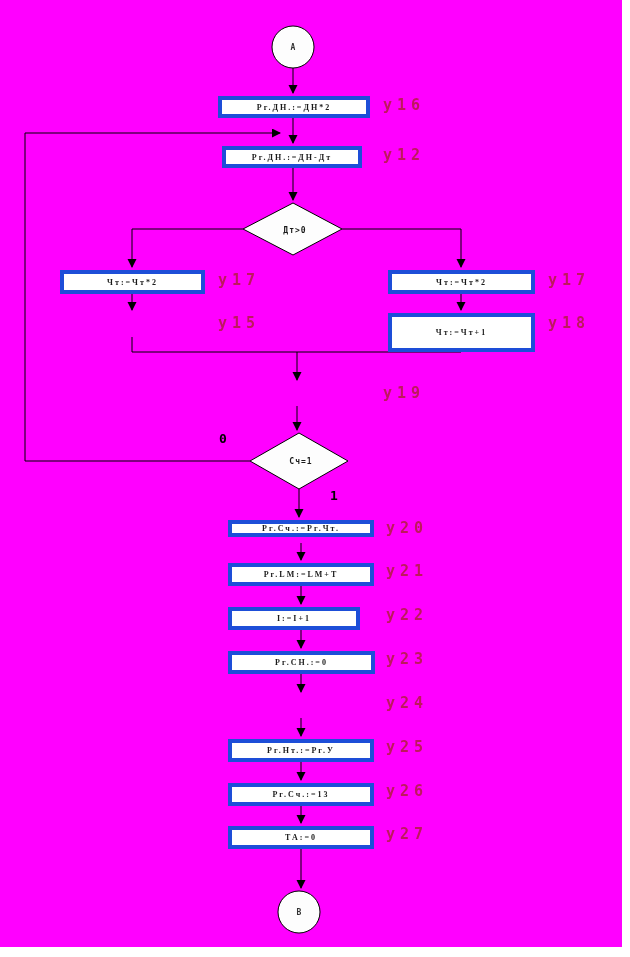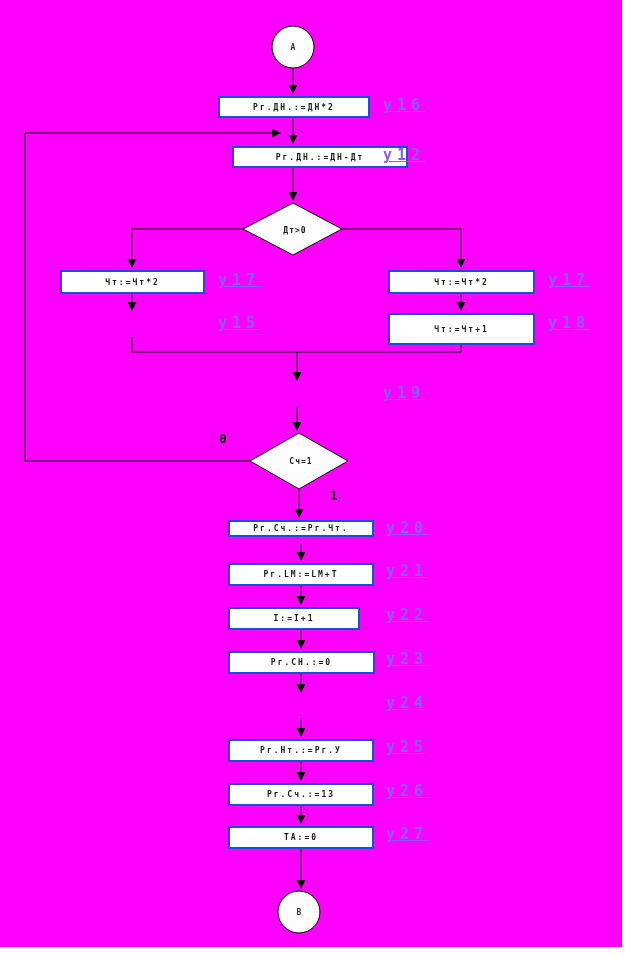--- a/index.html
+++ b/index.html
@@ -1,23 +1,23 @@
 <!DOCTYPE html>
 <html><head>
 <meta charset="utf-8">
 <style>
   html,body{margin:0;padding:0;}
   .stage{position:relative;width:630px;height:957px;background:#ffffff;overflow:hidden;
          font-family:"DejaVu Sans Mono","Liberation Mono",monospace;}
   .canvas{position:absolute;left:0;top:0;width:622px;height:947px;background:#ff00ff;}
   svg.wires{position:absolute;left:0;top:0;width:630px;height:957px;pointer-events:none;}
-  .box{position:absolute;background:#ffffff;border:2px solid #1d4ed8;box-sizing:border-box;
-       display:flex;align-items:center;justify-content:center;}
+  .box{position:absolute;background:#ffffff;border:4px solid #1d4ed8;box-sizing:border-box;
+       display:flex;align-items:center;justify-content:center;font-family:Liberation Serif, serif;}
   .box-text{font-weight:bold;font-size:8px;letter-spacing:2px;color:#1a1a1a;white-space:nowrap;}
-  .ylabel{position:absolute;font-weight:bold;font-size:15px;letter-spacing:5px;color:#8b5cf6;white-space:nowrap;text-decoration:underline;}
+  .ylabel{position:absolute;font-weight:bold;font-size:15px;letter-spacing:5px;color:#be185d;white-space:nowrap;}
   .dtext{position:absolute;transform:translate(-50%,-50%);font-weight:bold;font-size:8px;
          letter-spacing:1px;color:#1a1a1a;white-space:nowrap;}
   .ttext{position:absolute;transform:translate(-50%,-50%);font-weight:bold;font-size:8px;color:#333;}
   .branch{position:absolute;font-weight:bold;font-size:13px;color:#000;}
 </style>
 </head>
 <body>
 
 <div class="stage">
   <div class="canvas"></div>
@@ -76,38 +76,38 @@
   <div class="dtext" style="left:295px;top:230px">Дт&gt;0</div>
   <div class="dtext" style="left:301px;top:461px">Сч=1</div>
   <div class="branch" style="left:219px;top:431px">0</div>
   <div class="branch" style="left:330px;top:488px">1</div>
 
   <div class="box" style="left:218px;top:96px;width:152px;height:22px">
     <span class="box-text">Рг.ДН.:=ДН*2</span>
   </div>
   <div class="ylabel" style="left:383px;top:96px">у16</div>
 
-  <div class="box" style="left:232px;top:146px;width:176px;height:22px">
+  <div class="box" style="left:222px;top:146px;width:140px;height:22px">
     <span class="box-text">Рг.ДН.:=ДН-Дт</span>
   </div>
   <div class="ylabel" style="left:383px;top:146px">у12</div>
 
   <div class="box" style="left:60px;top:270px;width:145px;height:24px">
     <span class="box-text">Чт:=Чт*2</span>
   </div>
   <div class="ylabel" style="left:218px;top:271px">у17</div>
 
   <div class="ylabel" style="left:218px;top:314px">у15</div>
 
   <div class="box" style="left:388px;top:270px;width:147px;height:24px">
     <span class="box-text">Чт:=Чт*2</span>
   </div>
   <div class="ylabel" style="left:548px;top:271px">у17</div>
 
-  <div class="box" style="left:388px;top:313px;width:147px;height:32px">
+  <div class="box" style="left:388px;top:313px;width:147px;height:39px">
     <span class="box-text">Чт:=Чт+1</span>
   </div>
   <div class="ylabel" style="left:548px;top:314px">у18</div>
 
   <div class="ylabel" style="left:383px;top:384px">у19</div>
 
   <div class="box" style="left:228px;top:520px;width:146px;height:17px">
     <span class="box-text">Рг.Сч.:=Рг.Чт.</span>
   </div>
   <div class="ylabel" style="left:386px;top:519px">у20</div>

